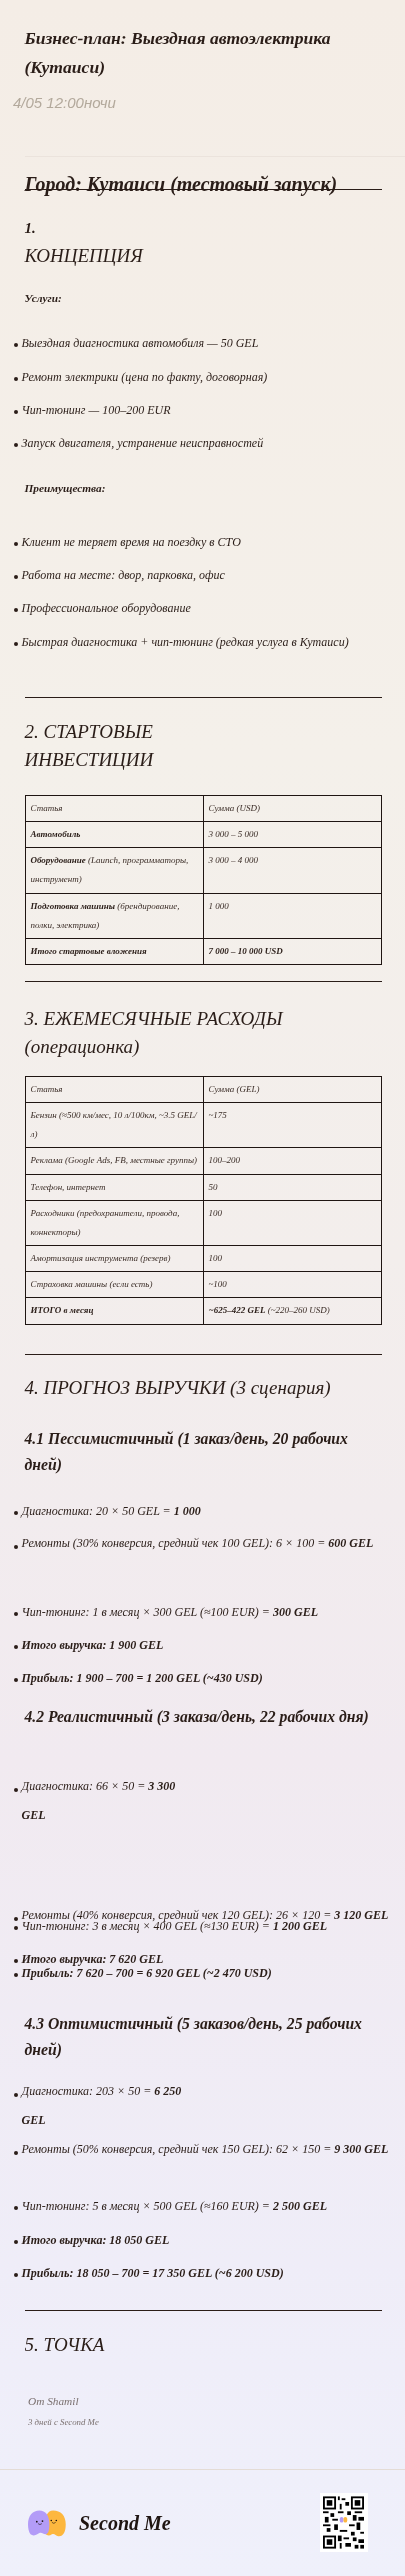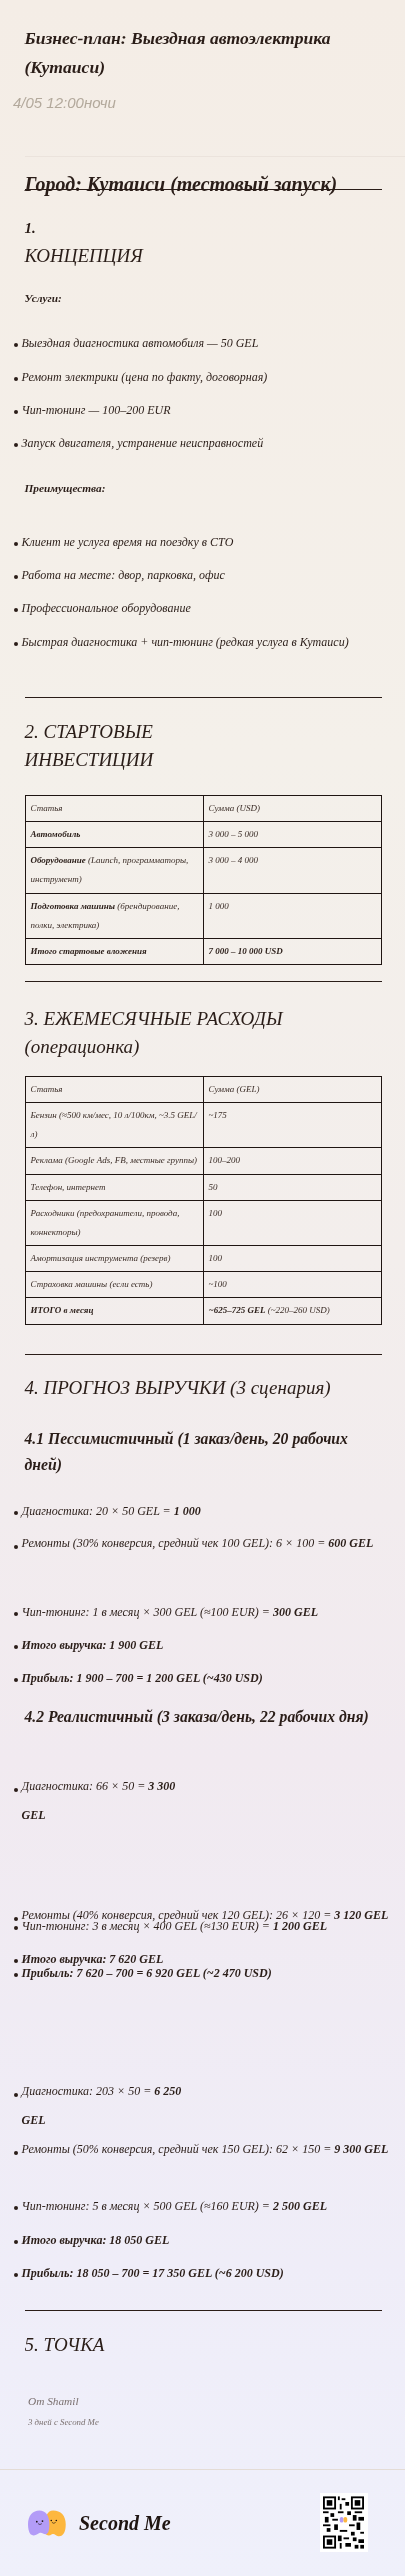--- a/index.html
+++ b/index.html
@@ -82,21 +82,21 @@
     <div>КОНЦЕПЦИЯ</div>
   </div>
   <div class="abs label-b" style="top:292px;">Услуги:</div>
 
   <div class="abs bullet" style="top:327px;">Выездная диагностика автомобиля — 50 GEL</div>
   <div class="abs bullet" style="top:361px;">Ремонт электрики (цена по факту, договорная)</div>
   <div class="abs bullet" style="top:394px;">Чип-тюнинг — 100–200 EUR</div>
   <div class="abs bullet" style="top:427px;">Запуск двигателя, устранение неисправностей</div>
 
   <div class="abs label-b" style="top:482px;">Преимущества:</div>
-  <div class="abs bullet" style="top:526px;">Клиент не услуга время на поездку в СТО</div>
+  <div class="abs bullet" style="top:526px;">Клиент не теряет время на поездку в СТО</div>
   <div class="abs bullet" style="top:559px;">Работа на месте: двор, парковка, офис</div>
   <div class="abs bullet two-line" style="top:626px; width:352px;">Быстрая диагностика + чип-тюнинг (редкая услуга в Кутаиси)</div>
   <div class="abs bullet" style="top:592px;">Профессиональное оборудование</div>
 
   <div class="abs hr-dark" style="top:697px;"></div>
 
   <div class="abs h2" style="top:718px; line-height:28px;">
     <div>2. СТАРТОВЫЕ</div>
     <div>ИНВЕСТИЦИИ</div>
   </div>
@@ -158,21 +158,21 @@
     <tr>
       <td style="padding:3.1px 5px;">Амортизация инструмента (резерв)</td>
       <td style="padding:3.1px 5px;">100</td>
     </tr>
     <tr>
       <td style="padding:3.1px 5px;">Страховка машины (если есть)</td>
       <td style="padding:3.1px 5px;">~100</td>
     </tr>
     <tr>
       <td style="padding:3.1px 5px;"><span class="b">ИТОГО в месяц</span></td>
-      <td style="padding:3.1px 5px;"><span class="b">~625–725 GEL</span><span> (~220–260 USD)</span></td>
+      <td style="padding:3.1px 5px;"><span class="b">~625–422 GEL</span><span> (~220–260 USD)</span></td>
     </tr>
   </tbody>
     </table>
 
   <div class="abs hr-dark" style="top:1354px;"></div>
 
   <div class="abs h2" style="top:1374px; line-height:28px;">4. ПРОГНОЗ ВЫРУЧКИ (3 сценария)</div>
 
   <div class="abs h3" style="top:1426px;">4.1 Пессимистичный (1 заказ/день, 20 рабочих дней)</div>
   <div class="abs bullet" style="top:1495px;"><span>Диагностика: 20 × 50 GEL = </span><b>1 000</b></div>
@@ -181,20 +181,21 @@
   <div class="abs bullet" style="top:1629px;"><span></span><b>Итого выручка: 1 900 GEL</b></div>
   <div class="abs bullet" style="top:1662px;"><span></span><b>Прибыль: 1 900 – 700 = 1 200 GEL (~430 USD)</b></div>
 
   <div class="abs h3" style="top:1704px;">4.2 Реалистичный (3 заказа/день, 22 рабочих дня)</div>
   <div class="abs bullet" style="top:1772px; width:188px; line-height:29px;"><span>Диагностика: 66 × 50 = </span><b>3 300 GEL</b></div>
   <div class="abs bullet" style="top:1901px; line-height:29px;"><span>Ремонты (40% конверсия, средний чек 120 GEL): 26 × 120 = </span><b>3 120 GEL</b></div>
   <div class="abs bullet" style="top:1910px;"><span>Чип-тюнинг: 3 в месяц × 400 GEL (≈130 EUR) = </span><b>1 200 GEL</b></div>
   <div class="abs bullet" style="top:1943px;"><span></span><b>Итого выручка: 7 620 GEL</b></div>
   <div class="abs bullet" style="top:1957px;"><span></span><b>Прибыль: 7 620 – 700 = 6 920 GEL (~2 470 USD)</b></div>
 
+  <div class="abs h3" style="top:2011px;">4.3 Оптимистичный (5 заказов/день, 25 рабочих дней)</div>
   <div class="abs bullet" style="top:2077px; width:188px; line-height:29px;"><span>Диагностика: 203 × 50 = </span><b>6 250 GEL</b></div>
   <div class="abs bullet" style="top:2135px; line-height:29px;"><span>Ремонты (50% конверсия, средний чек 150 GEL): 62 × 150 = </span><b>9 300 GEL</b></div>
   <div class="abs bullet" style="top:2190px;"><span>Чип-тюнинг: 5 в месяц × 500 GEL (≈160 EUR) = </span><b>2 500 GEL</b></div>
   <div class="abs bullet" style="top:2224px;"><span></span><b>Итого выручка: 18 050 GEL</b></div>
   <div class="abs bullet" style="top:2257px;"><span></span><b>Прибыль: 18 050 – 700 = 17 350 GEL (~6 200 USD)</b></div>
 
   <div class="abs hr-dark" style="top:2310px;"></div>
 
   <div class="abs h2 cut" style="top:2331px; height:35px; line-height:28px;">
     <div>5. ТОЧКА</div>

